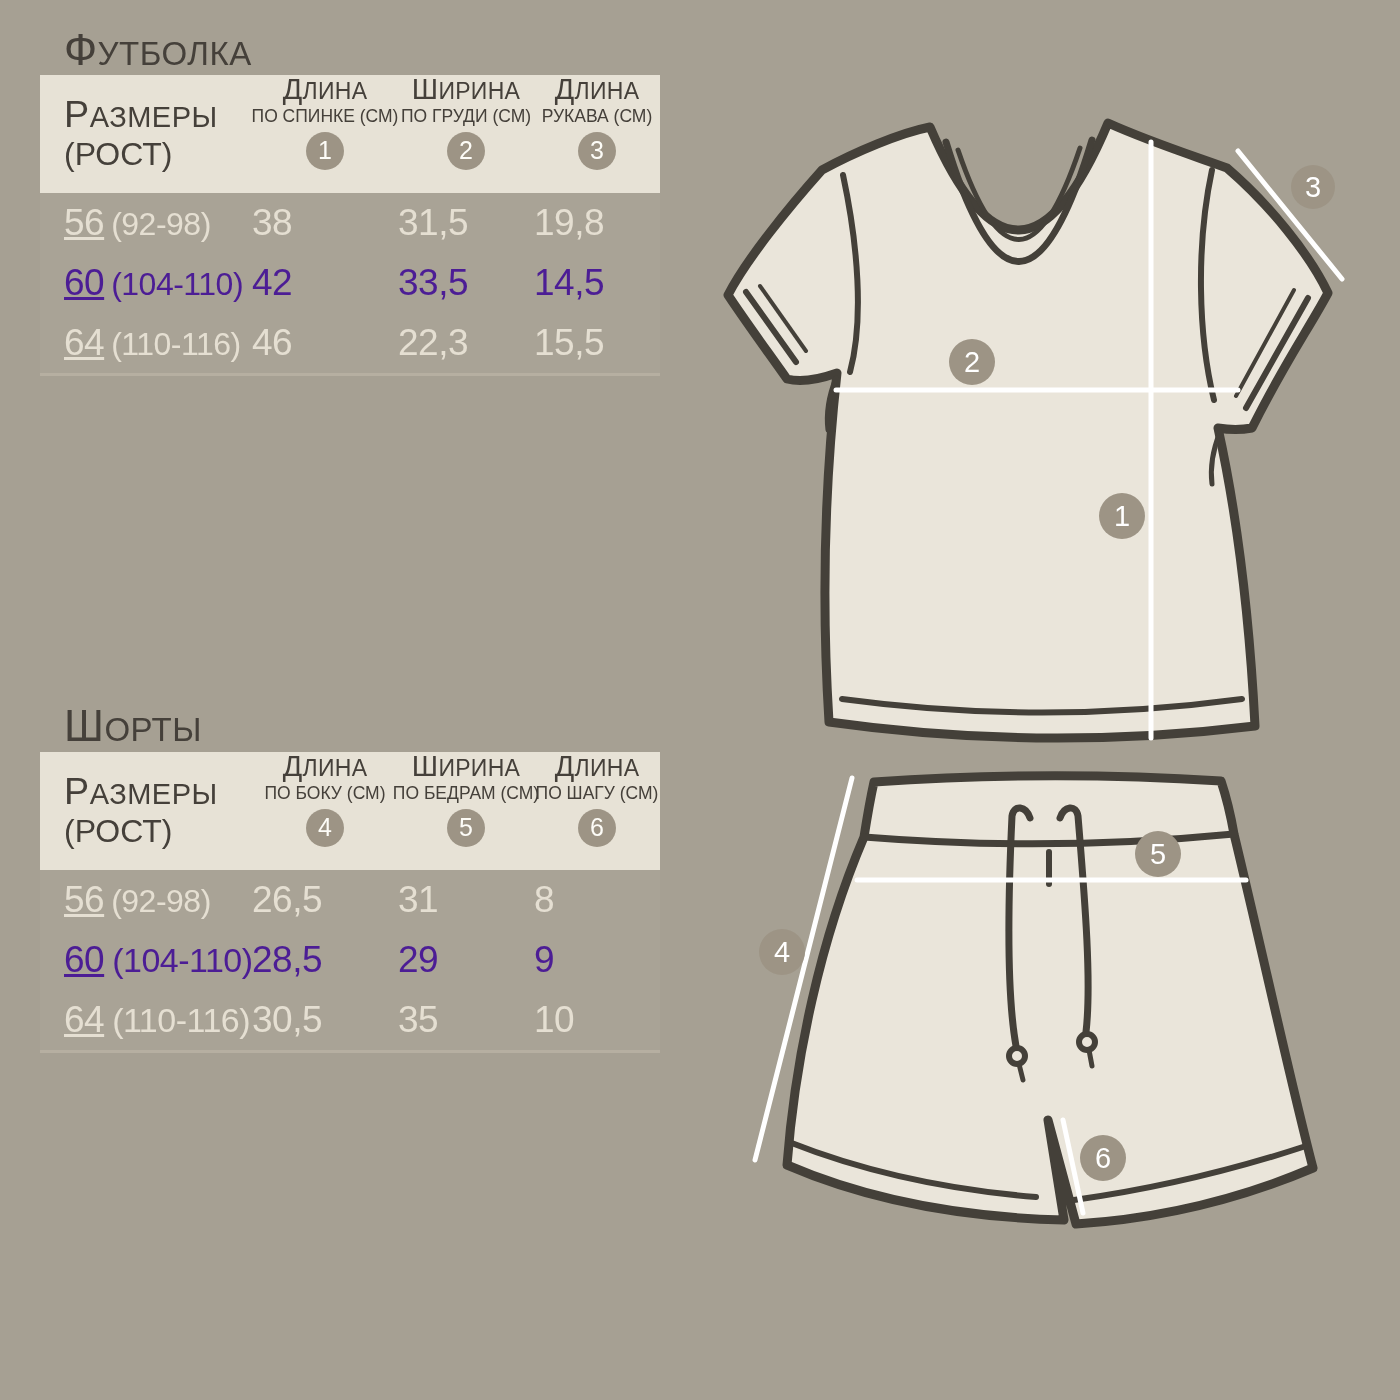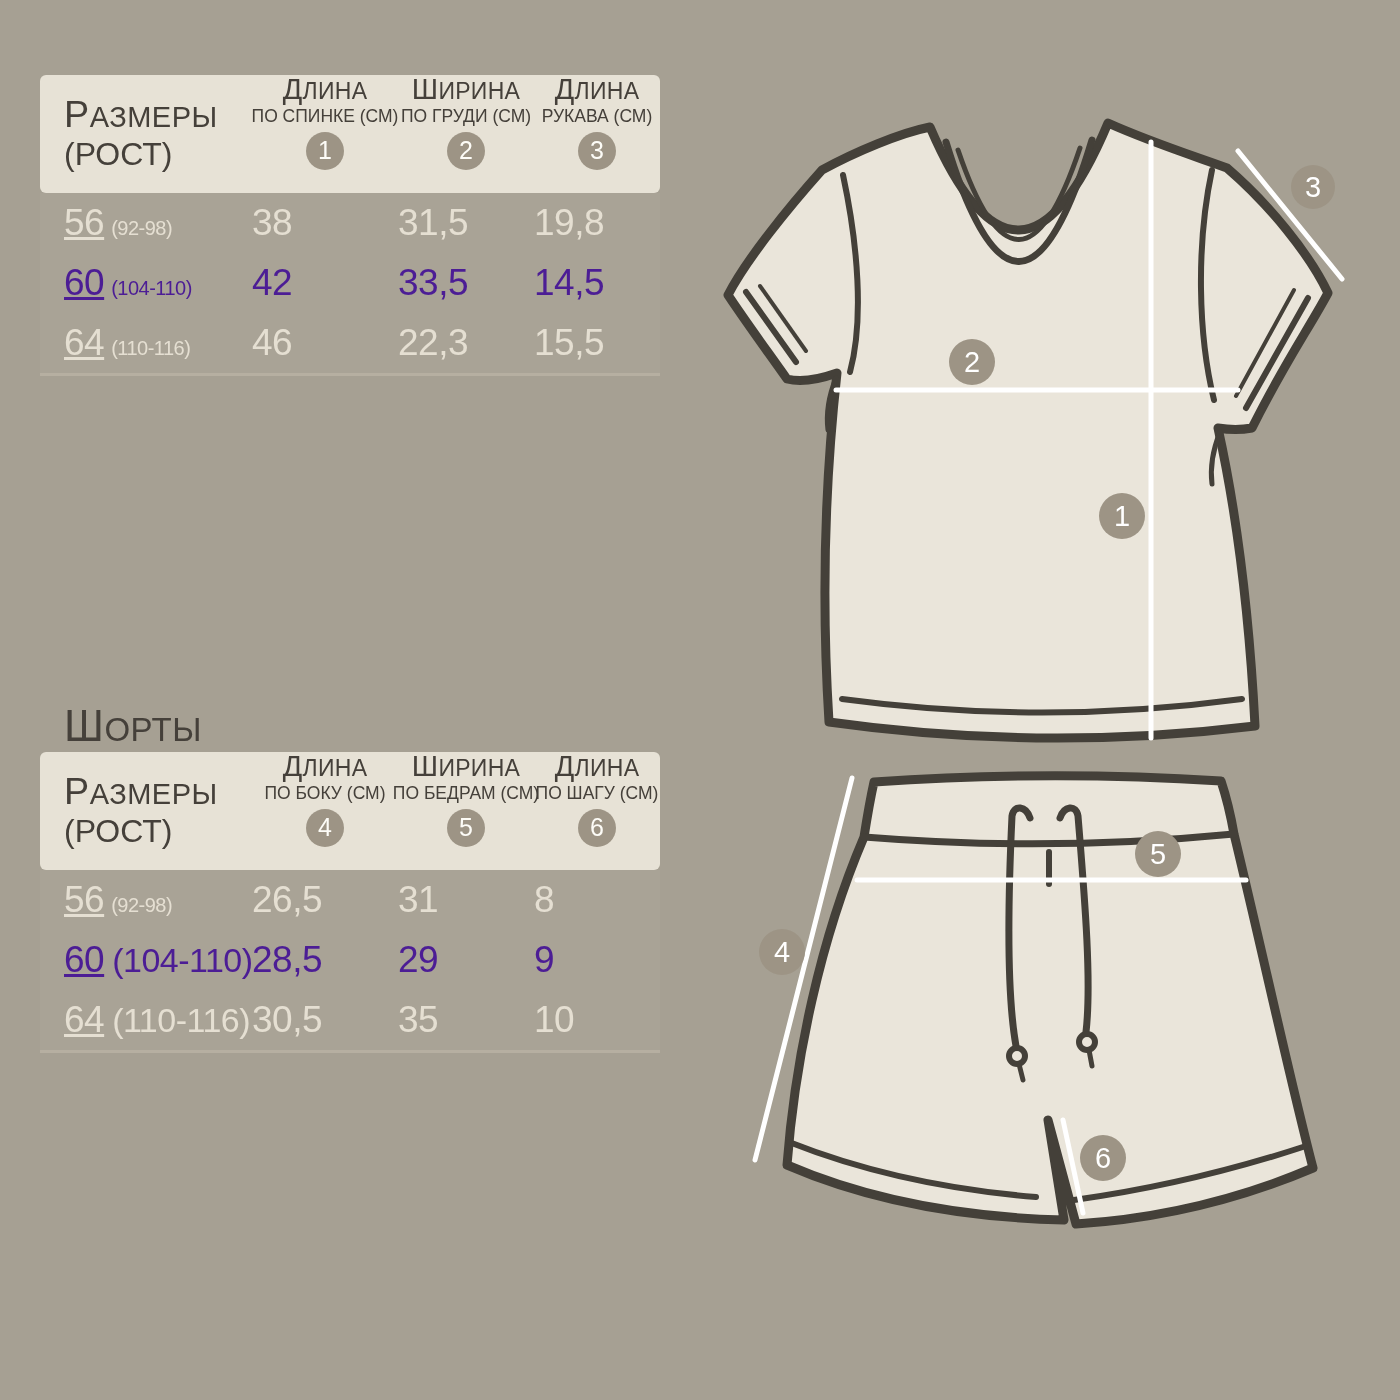--- a/index.html
+++ b/index.html
@@ -19,21 +19,21 @@
   }
   .section-title .cap{font-size:1.32em;}
   #tshirt-title{top:26px;}
   #shorts-title{top:702px;}
 
   
   .size-table{position:absolute;left:40px;width:620px;}
   #tshirt-table{top:75px;}
   #shorts-table{top:752px;}
 
-  .thead{background:#e7e2d6;height:118px;display:flex;color:#45403a;border-radius:6px;}
+  .thead{background:#e7e2d6;height:118px;display:flex;color:#45403a;}
   .th-size{width:212px;box-sizing:border-box;padding-left:24px;display:flex;flex-direction:column;justify-content:center;}
   .th-main{font-size:29px;text-transform:uppercase;letter-spacing:.5px;line-height:1.05;}
   .th-main .cap{font-size:1.3em;}
   .th-sub{font-size:32px;text-transform:uppercase;margin-top:2px;}
   .th-col{display:flex;flex-direction:column;align-items:center;box-sizing:border-box;padding-top:0;}
   .th-col.c1{width:146px;}
   .th-col.c2{width:136px;}
   .th-col.c3{width:126px;}
   .th-line1{font-size:23px;text-transform:uppercase;letter-spacing:.3px;line-height:1.0;}
   .th-line1 .cap{font-size:1.25em;}
@@ -44,41 +44,42 @@
     margin-top:5px;
   }
 
   .tbody{background:#a9a396;border-bottom:3px solid #b6afa1;}
   .trow{height:60px;display:flex;align-items:center;}
   .trow.light{color:#e5dfd2;}
   .trow.dark{color:#4c1d95;}
   .cell{letter-spacing:-0.5px;}
   .cell-size{width:212px;box-sizing:border-box;padding-left:24px;white-space:nowrap;overflow:visible;}
   .sz{font-size:37px;text-decoration:underline;}
-  .rg{font-size:20px;margin-left:7px;}
+  .rg{font-size:32px;margin-left:7px;}
   .rg.lg{font-size:34px;margin-left:8px;}
   .val{text-align:left;font-size:37px;}
   .val.c1{width:146px;}
   .val.c2{width:136px;}
   .val.c3{width:126px;}
 
   
   #diagram{position:absolute;left:690px;top:0;width:710px;height:1400px;}
   .garment{fill:#eae5da;stroke:#444039;stroke-width:9;stroke-linejoin:round;stroke-linecap:round;}
   .detail{fill:none;stroke:#444039;stroke-linecap:round;}
   .w7{stroke-width:7;} .w6{stroke-width:6;} .w5{stroke-width:5;} .w4{stroke-width:4;}
   .mline{stroke:#ffffff;stroke-width:5;stroke-linecap:round;fill:none;}
   .marker{fill:#9d9485;}
   .marker-num{fill:#ffffff;font-size:29px;font-family:"Liberation Sans",sans-serif;text-anchor:middle;}
 </style>
 </head>
 <body>
 
 <div class="page">
 
+  <div class="section-title" id="tshirt-title"><span class="cap">Ф</span>утболка</div>
 
   <div class="size-table" id="tshirt-table">
     <div class="thead">
       <div class="th-size">
         <div class="th-main"><span class="cap">Р</span>азмеры</div>
         <div class="th-sub">(рост)</div>
       </div>
       <div class="th-col c1">
         <div class="th-line1"><span class="cap">Д</span>лина</div>
         <div class="th-line2">по спинке (см)</div>

